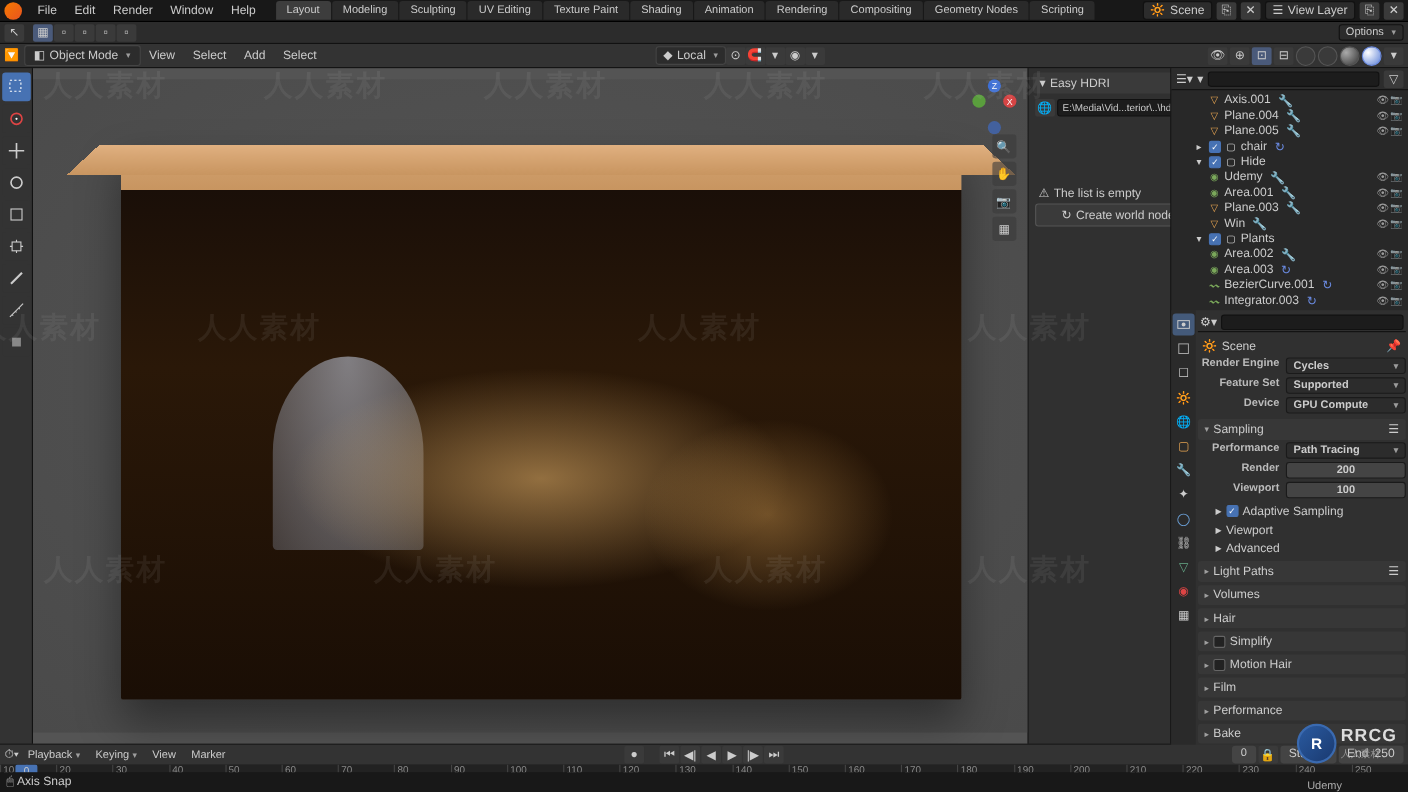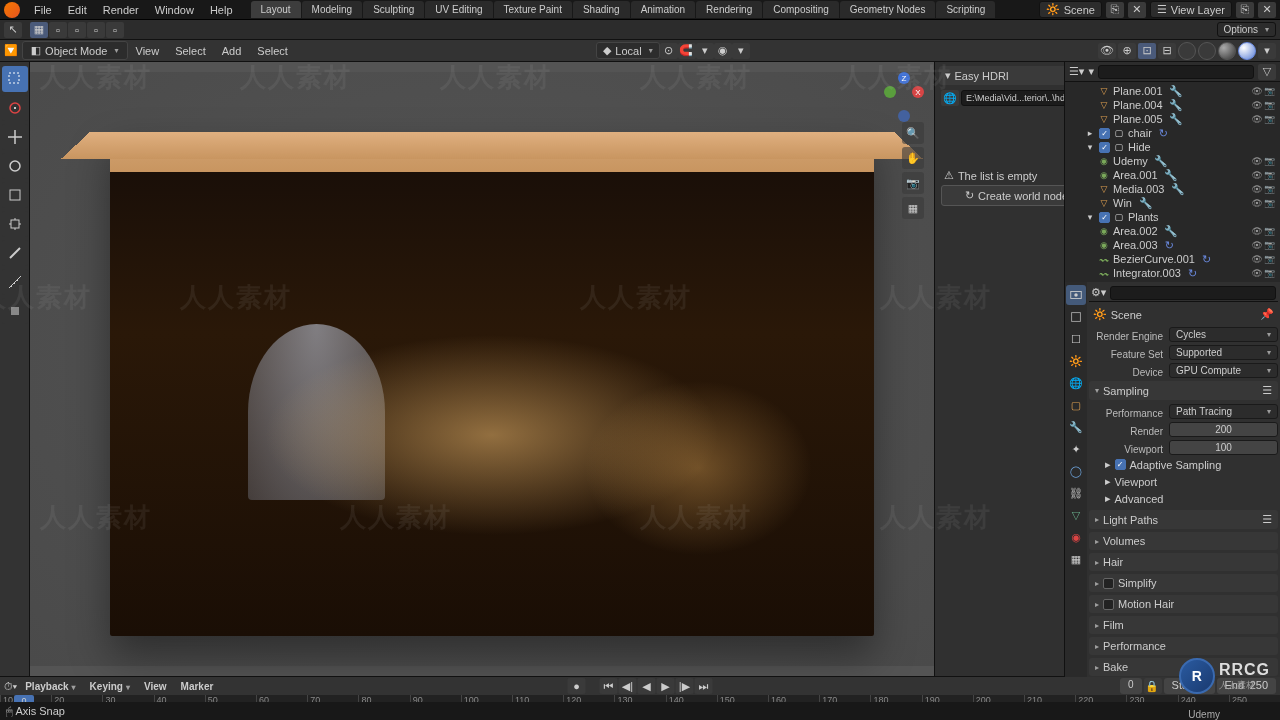--- a/index.html
+++ b/index.html
@@ -88,34 +88,34 @@
 .mod-icon { color:#6a9ed4; margin-left:4px; }
 .restore-icon { color:#6a8ae0; margin-left:4px; }
 
 .properties { flex: 1; display: flex; background: #303030; }
 .prop-tabs { width: 22px; background: #2a2a2a; display: flex; flex-direction: column; padding-top: 2px; }
 .prop-tab { width: 20px; height: 20px; margin: 1px; border-radius: 3px; display: flex; align-items: center; justify-content: center; cursor: pointer; }
 .prop-tab.active { background: #445a7a; }
 .prop-content { flex: 1; overflow: hidden; padding: 2px; }
 .prop-hdr-search { height: 18px; display: flex; align-items: center; gap: 4px; padding: 0 2px; border-bottom: 1px solid #111; margin-bottom: 2px; }
 .breadcrumb { display: flex; align-items: center; gap: 4px; padding: 4px; font-size: 10px; }
-.prop-row { display: flex; align-items: flex-end; height: 17px; margin-bottom: 1px; }
+.prop-row { display: flex; align-items: flex-start; height: 17px; margin-bottom: 1px; font-weight: bold; }
 .prop-label { width: 80px; text-align: right; padding-right: 6px; font-size: 10px; color: #bbb; }
 .prop-field { flex: 1; background: #2c2c2c; border: 1px solid #1a1a1a; border-radius: 3px; padding: 1px 6px; font-size: 10px; display:flex; align-items:center; justify-content:space-between; }
 .prop-field.num { background: #444; text-align: center; justify-content:center; }
 .section-hdr { background: #373737; padding: 3px 6px; border-radius: 3px; margin: 3px 0 2px; font-size: 10px; display: flex; align-items: center; gap: 4px; cursor: pointer; }
 .section-hdr .arrow { font-size: 8px; opacity: 0.7; }
 .sub-row { display: flex; align-items: center; padding: 2px 6px 2px 16px; gap: 4px; font-size: 10px; }
 .checkbox { width: 11px; height: 11px; border: 1px solid #666; border-radius: 2px; background: #222; display:inline-flex; align-items:center; justify-content:center; font-size:8px; color:#fff; }
 .checkbox.checked { background: #4772b3; border-color:#4772b3; }
 
 
 .timeline-area { height: 44px; background: #2c2c2c; border-top: 1px solid #111; display: flex; flex-direction: column; }
 .tl-header { height: 18px; display: flex; align-items: center; padding: 0 4px; gap: 2px; background: #333; }
-.tl-menu { padding: 2px 6px; cursor: pointer; font-size: 10px; font-weight: bold; }
+.tl-menu { padding: 2px 6px; cursor: pointer; font-size: 10px; }
 .tl-transport { display: flex; gap: 1px; position:absolute; left:50%; transform:translateX(-50%); }
 .tl-btn { width: 18px; height: 16px; background: #3a3a3a; border-radius: 2px; display: flex; align-items: center; justify-content: center; cursor: pointer; }
 .tl-right { margin-left: auto; display: flex; gap: 2px; }
 .frame-field { background: #444; border-radius: 3px; padding: 1px 8px; font-size: 10px; }
 .tl-ruler { flex: 1; background: #222; position: relative; overflow: hidden; }
 .playhead { position: absolute; top: 0; bottom: 0; width: 1px; background: #4772b3; }
 .playhead-handle { position:absolute; top:0; left:-10px; width:20px; height:12px; background:#4772b3; border-radius:2px; font-size:9px; display:flex; align-items:center; justify-content:center; }
 .ruler-ticks { position: absolute; inset: 0; display: flex; }
 .tick { flex: 1; border-left: 1px solid #444; font-size: 9px; color: #888; padding-left: 2px; }
 
@@ -348,21 +348,21 @@
       <div class="outliner-hdr">
         <span>☰▾</span>
         <span>▾</span>
         <input class="search-mini" value="" style="">
         <span class="tb2-btn">▽</span>
       </div>
       <div class="outliner-tree" id="tree">
           <div class="tree-row">
             <span class="indent" style="width:26px"></span>
             <span class="tree-icon obj-icon mesh">▽</span>
-            <span>Plane.001</span>
+            <span>Axis.001</span>
             <span class="mod-icon">🔧</span>
             <span class="row-toggles">
               <span class="tog">👁</span>
               <span class="tog">📷</span>
             </span>
           </div>
           <div class="tree-row">
             <span class="indent" style="width:26px"></span>
             <span class="tree-icon obj-icon mesh">▽</span>
             <span>Plane.004</span>
@@ -413,21 +413,21 @@
             <span>Area.001</span>
             <span class="mod-icon">🔧</span>
             <span class="row-toggles">
               <span class="tog">👁</span>
               <span class="tog">📷</span>
             </span>
           </div>
           <div class="tree-row">
             <span class="indent" style="width:26px"></span>
             <span class="tree-icon obj-icon mesh">▽</span>
-            <span>Media.003</span>
+            <span>Plane.003</span>
             <span class="mod-icon">🔧</span>
             <span class="row-toggles">
               <span class="tog">👁</span>
               <span class="tog">📷</span>
             </span>
           </div>
           <div class="tree-row">
             <span class="indent" style="width:26px"></span>
             <span class="tree-icon obj-icon mesh">▽</span>
             <span>Win</span>

